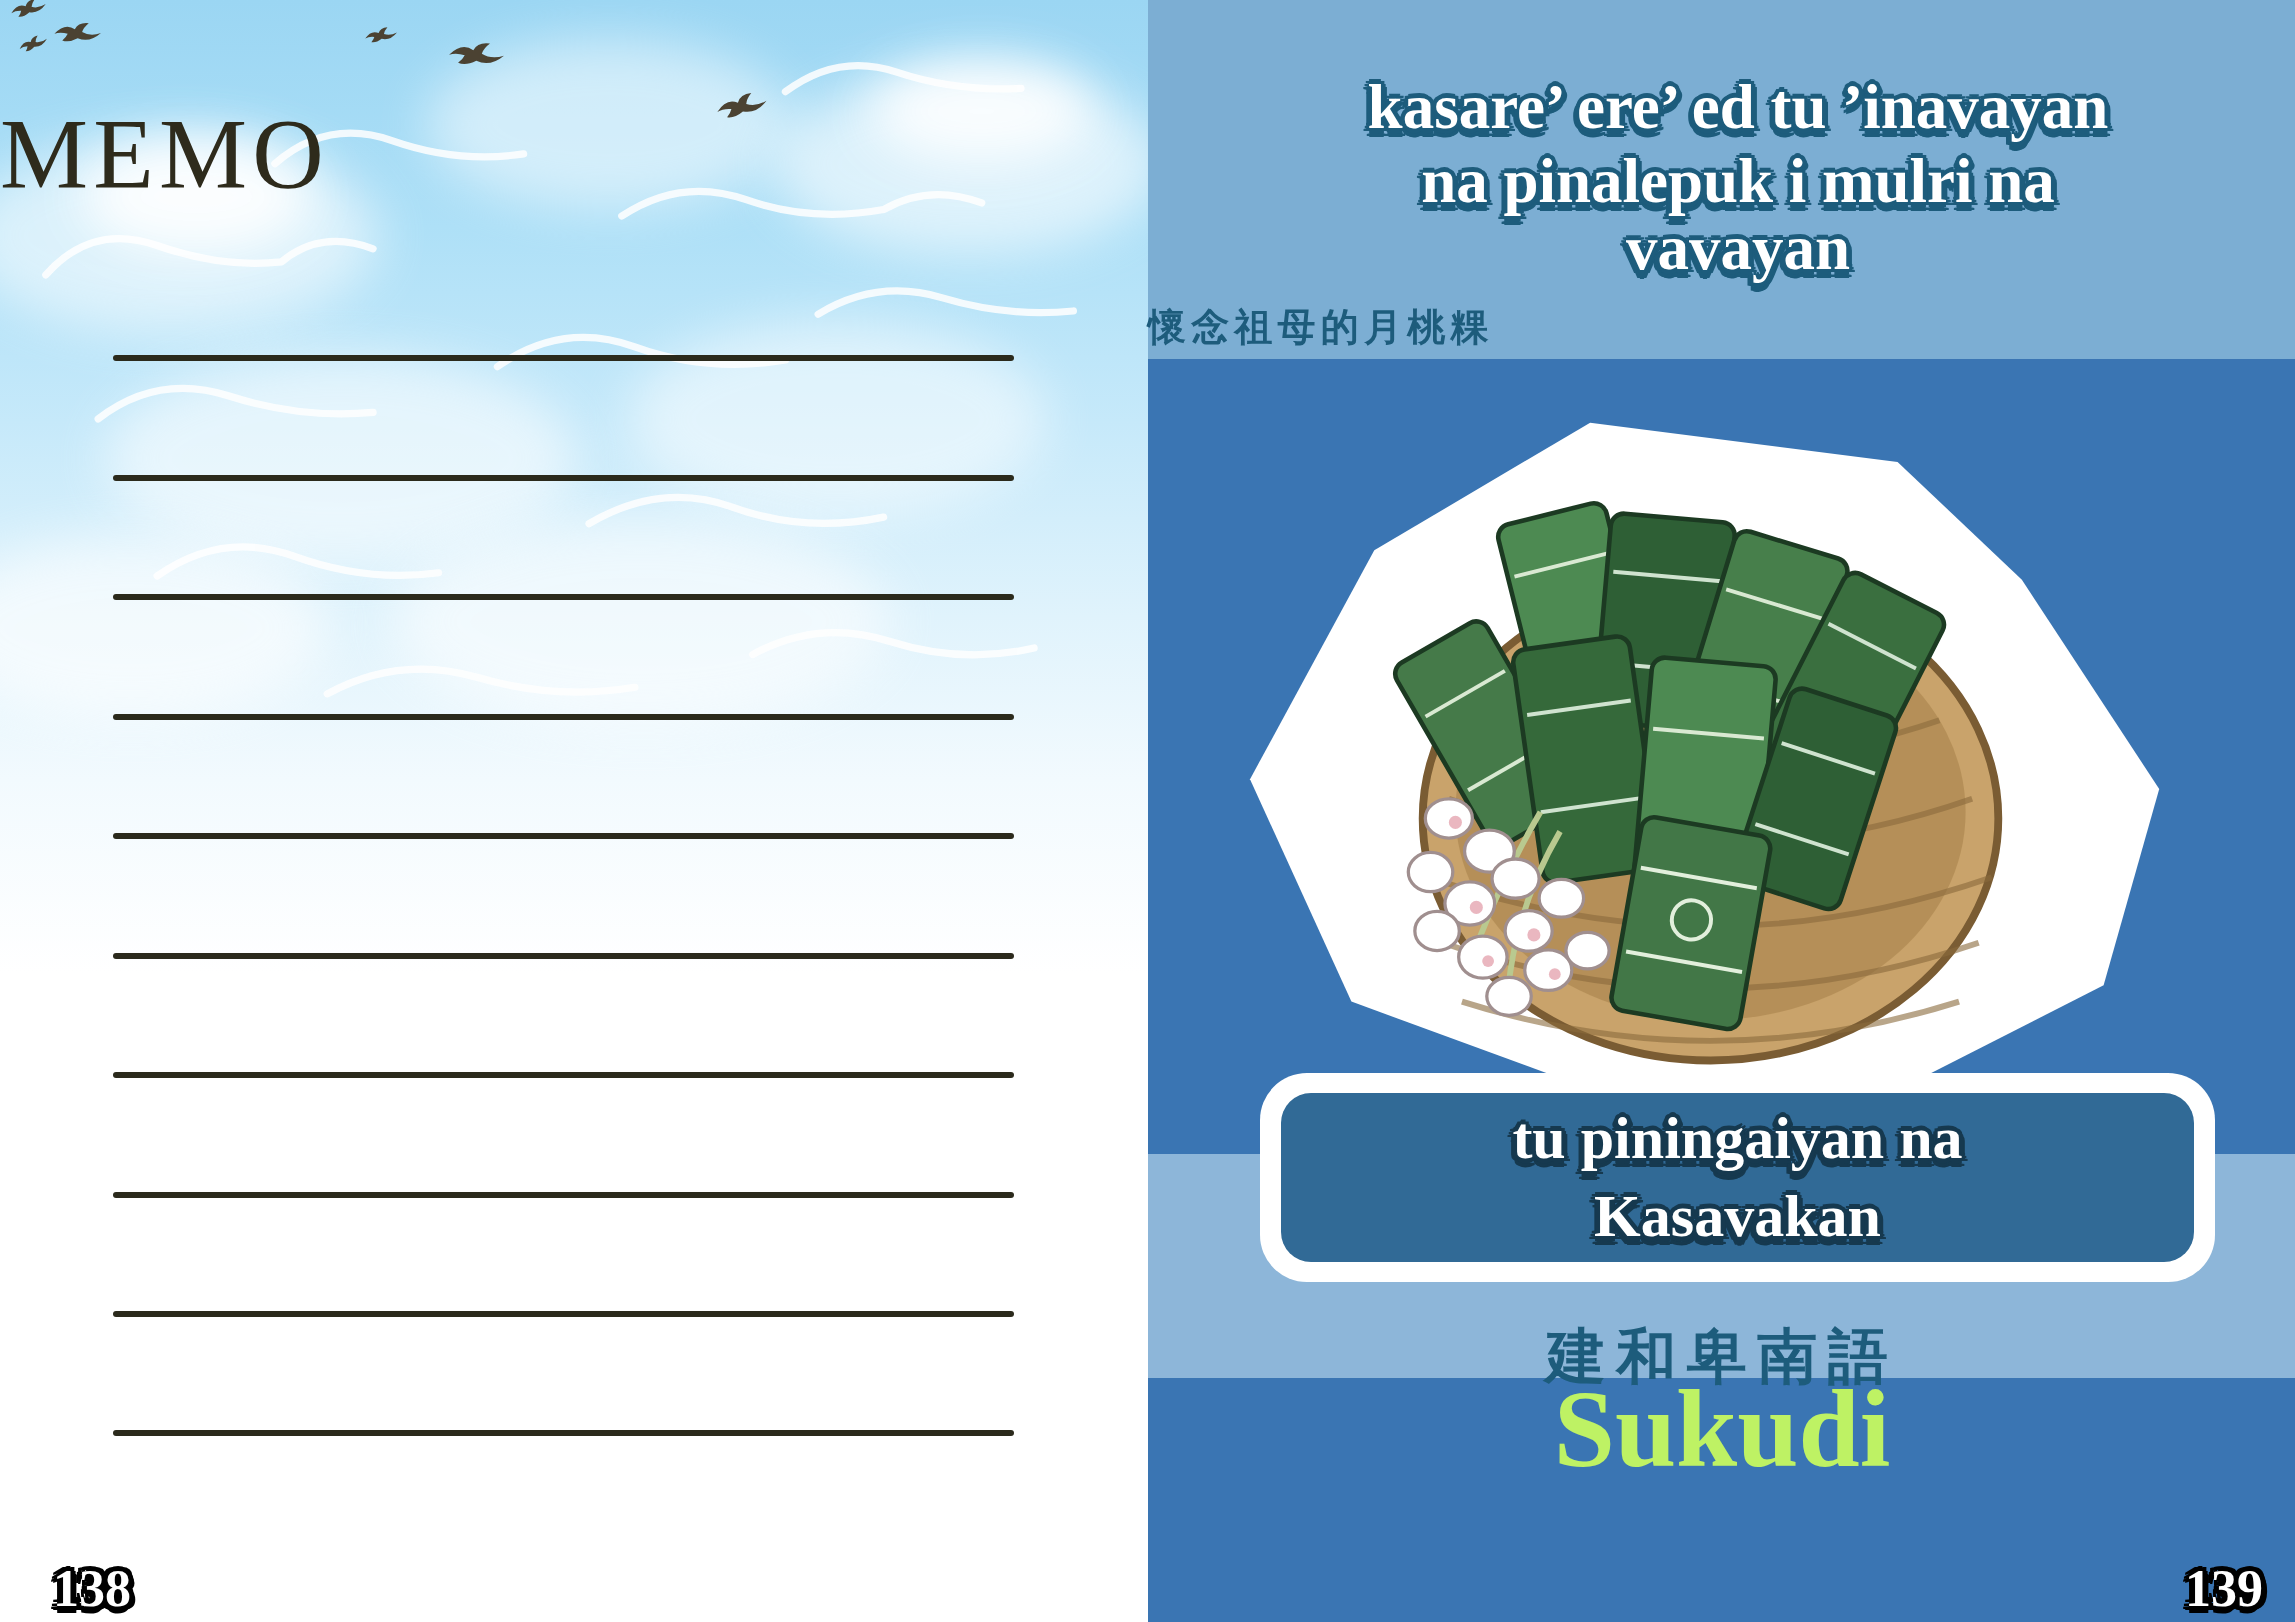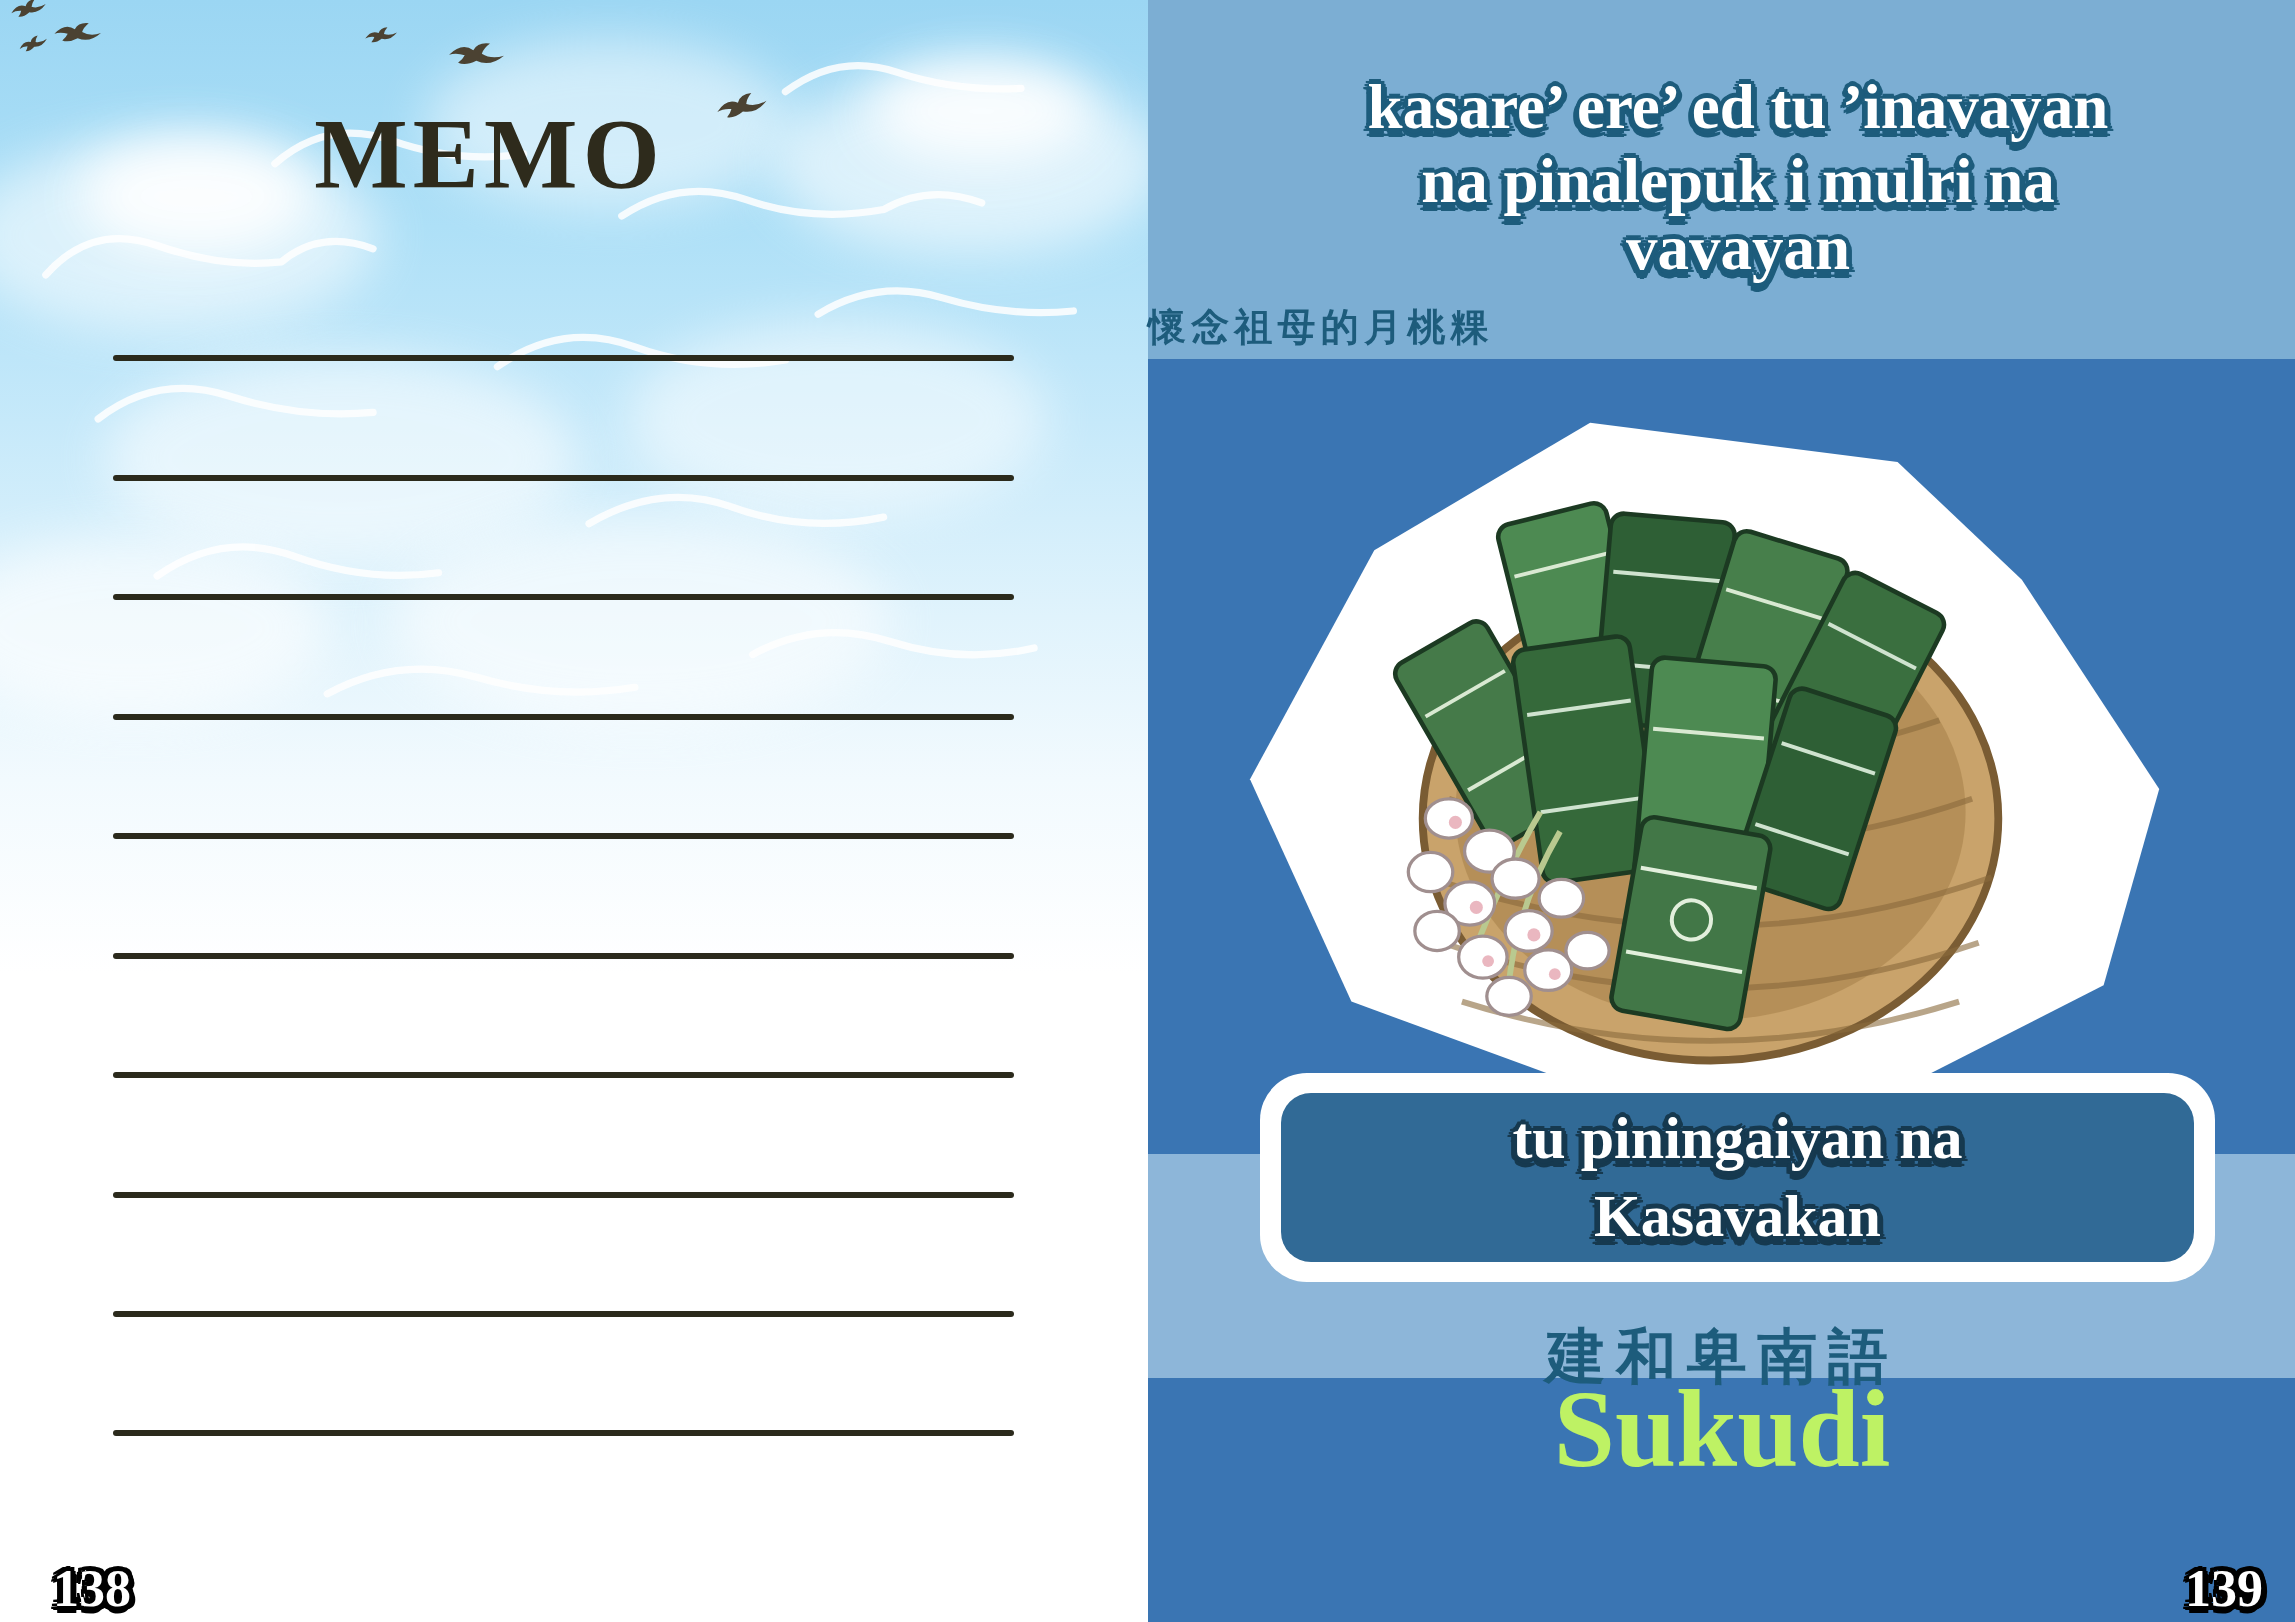--- a/index.html
+++ b/index.html
@@ -3,22 +3,22 @@
 <meta charset="utf-8">
 <style>
   html,body{margin:0;padding:0;background:#ffffff;}
   .spread{position:relative;width:2295px;height:1623px;overflow:hidden;
           font-family:"Liberation Serif","DejaVu Serif",serif;}
 
   
   .left-page{position:absolute;left:0;top:0;width:1148px;height:1623px;
     background:linear-gradient(180deg,#9bd6f3 0%,#aee0f7 14%,#c6e9fa 26%,#e0f3fc 38%,#f2fafe 48%,#ffffff 60%,#ffffff 100%);}
   .sky-art{position:absolute;left:0;top:0;width:1148px;height:851px;}
-  .memo-title{position:absolute;left:12px;top:97px;width:955px;text-align:center;
-    font-size:99px;font-weight:bold;color:#2e2b1c;letter-spacing:5.2px;}
+  .memo-title{position:absolute;left:0;top:97px;width:955px;
+    font-size:99px;font-weight:normal;color:#2e2b1c;letter-spacing:5.2px;}
   .memo-line{position:absolute;left:113px;width:901px;height:5.9px;background:#2b2a1c;border-radius:3.3px;}
   .page-num{position:absolute;font-size:52px;font-weight:bold;color:#ffffff;
     text-shadow:-5.2px 0 0 #000,5.2px 0 0 #000,0 -5.2px 0 #000,0 5.2px 0 #000,
       -3.9px -3.9px 0 #000,3.9px -3.9px 0 #000,-3.9px 3.9px 0 #000,3.9px 3.9px 0 #000,
       -5.9px 2.6px 0 #000,5.9px 2.6px 0 #000,0 6.5px 0 #000;}
   .page-num-left{left:17px;top:1559px;margin-left:36px;}
   .page-num-right{left:1037px;top:1559px;text-align:right;}
 
   
   .right-page{position:absolute;left:1148px;top:0;width:1148px;height:1623px;background:#3a75b3;}

